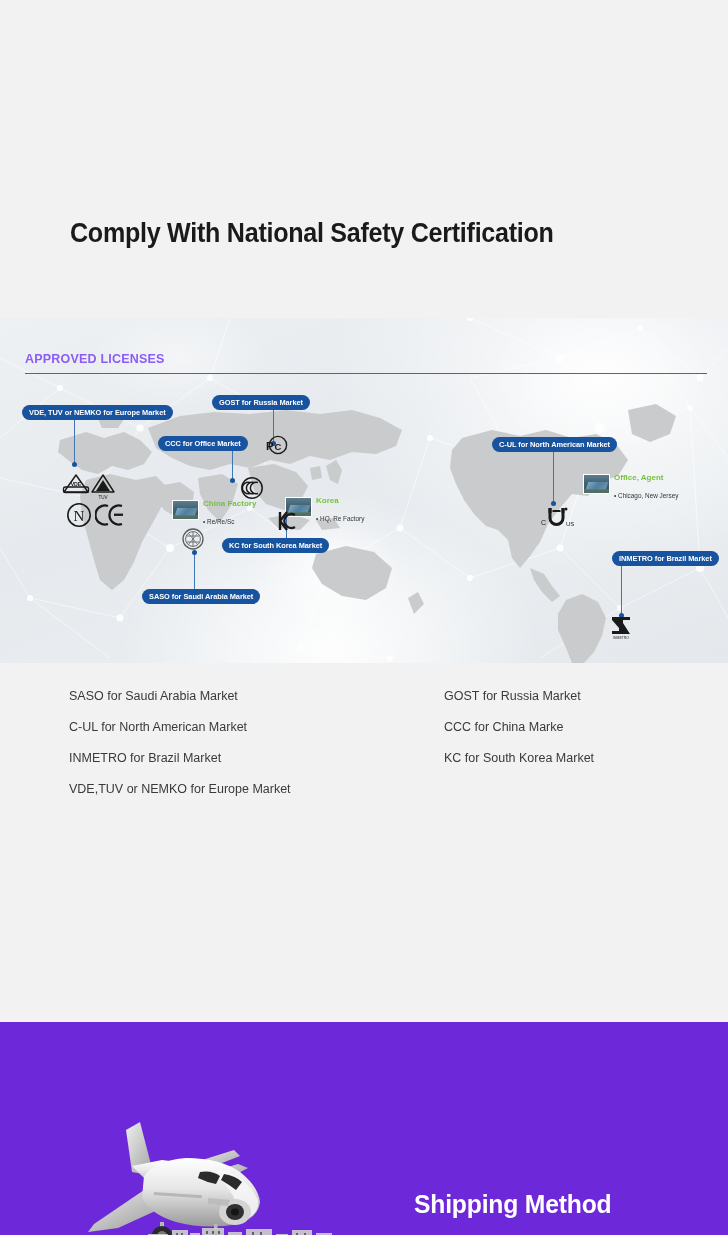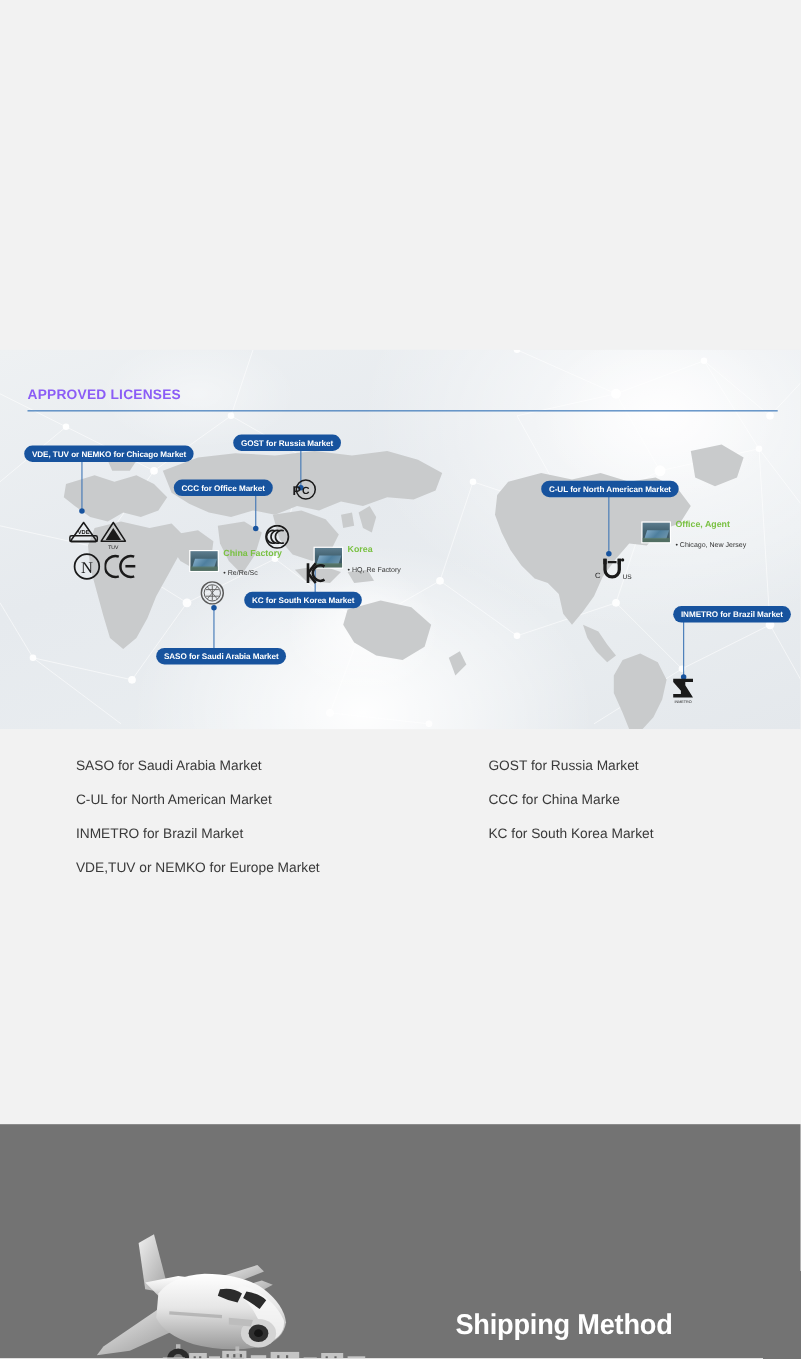--- a/index.html
+++ b/index.html
@@ -173,21 +173,21 @@
     line-height: 1;
     margin-bottom: 18.5px;
     white-space: nowrap;
   }
 
   
   .ship-band {
     position: absolute;
     left: 0; top: 1022px;
     width: 728px; height: 213px;
-    background: #737373;
+    background: #6d28d9;
     overflow: hidden;
   }
   .plane-svg {
     position: absolute;
     left: 88px; top: 98px;
     width: 270px; height: 120px;
   }
   .ship-title {
     position: absolute;
     left: 414px; top: 1189px;
@@ -199,20 +199,23 @@
     transform-origin: left center;
     white-space: nowrap;
     z-index: 4;
   }
 </style>
 </head>
 <body>
 
 <div id="page">
 
+  <div class="title-band">
+    <div class="page-title">Comply With National Safety Certification</div>
+  </div>
 
   <div class="map-band">
 
     <svg class="map-svg" viewBox="0 0 728 345">
       <defs>
         <radialGradient id="glow" cx="50%" cy="50%" r="50%">
           <stop offset="0%" stop-color="#ffffff" stop-opacity="0.95"></stop>
           <stop offset="100%" stop-color="#ffffff" stop-opacity="0"></stop>
         </radialGradient>
       </defs>
@@ -312,21 +315,21 @@
 
         <path d="M408 280 L418 274 L424 286 L414 296 Z"></path>
       </g>
     </svg>
 
   </div>
 
   <div class="approved-title">APPROVED LICENSES</div>
   <div class="approved-rule"></div>
 
-  <div class="pill" style="left:22px; top:405px;">VDE, TUV or NEMKO for Chicago Market</div>
+  <div class="pill" style="left:22px; top:405px;">VDE, TUV or NEMKO for Europe Market</div>
   <div class="leader" style="left:74px; top:419px; height:45px;"></div>
   <div class="dot" style="left:72px; top:462px;"></div>
 
   <div class="pill" style="left:212px; top:395px;">GOST for Russia Market</div>
   <div class="leader" style="left:273px; top:409px; height:34px;"></div>
   <div class="dot" style="left:271px; top:441px;"></div>
 
   <div class="pill" style="left:158px; top:436px;">CCC for Office Market</div>
   <div class="leader" style="left:232px; top:450px; height:30px;"></div>
   <div class="dot" style="left:230px; top:478px;"></div>

